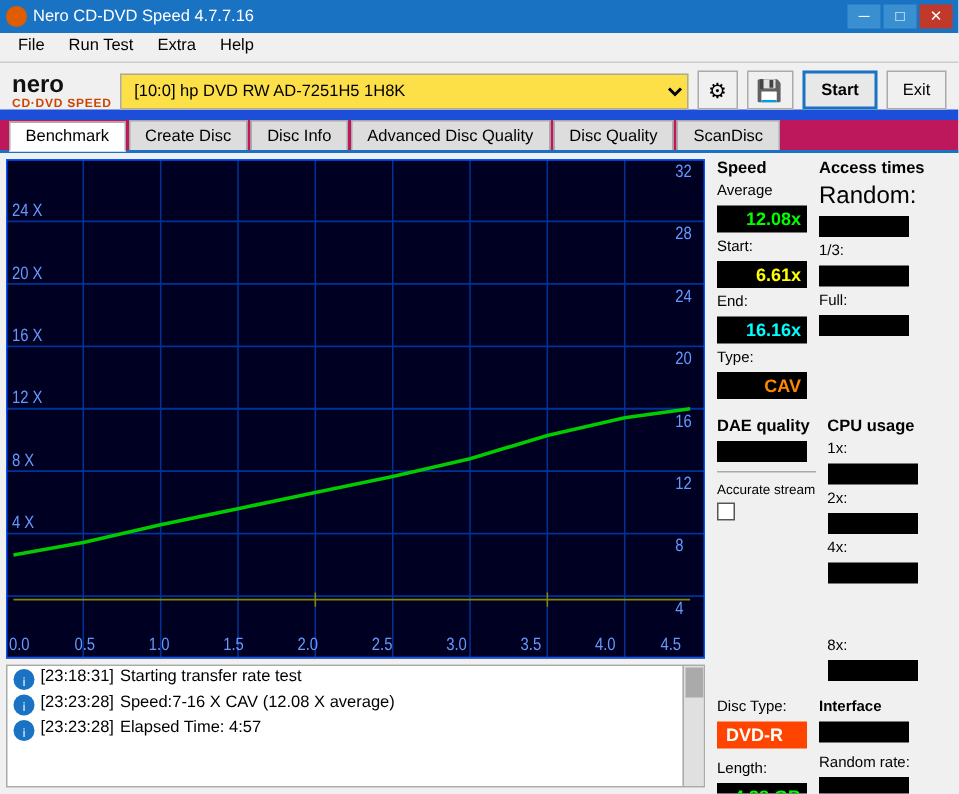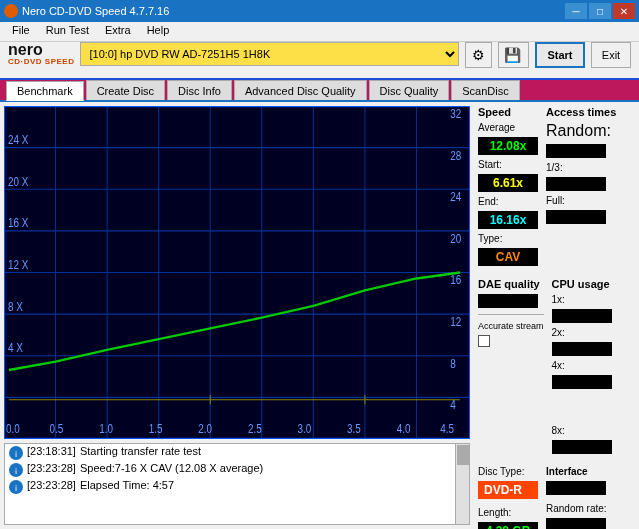--- a/index.html
+++ b/index.html
@@ -50,24 +50,24 @@
       padding: 2px 8px;
       cursor: pointer;
       font-size: 11px;
     }
 
     
     .toolbar {
       background: #f0f0f0;
       height: 38px;
       display: flex;
-      align-items: flex-start;
+      align-items: flex-end;
       padding: 0 8px;
       gap: 6px;
-      border-bottom: 2px solid #1d4ed8;
+      border-bottom: 7px solid #1d4ed8;
     }
 
     .drive-select {
       flex: 1;
       height: 24px;
       border: 1px solid #aaa;
       background: #fde047;
       font-size: 11px;
       padding: 0 4px;
     }
@@ -193,21 +193,21 @@
       gap: 4px;
       flex-shrink: 0;
     }
     .panel-value {
       background: black;
       color: #00ff00;
       font-weight: bold;
       font-size: 12px;
       padding: 2px 4px;
       min-width: 60px;
-      text-align: center;
+      text-align: right;
     }
     .panel-value.yellow { color: #ffff00; }
     .panel-value.orange { color: #ff8800; }
     .panel-value.cyan { color: #00ffff; }
 
     .two-col {
       display: flex;
       gap: 8px;
     }
     .col-section {

